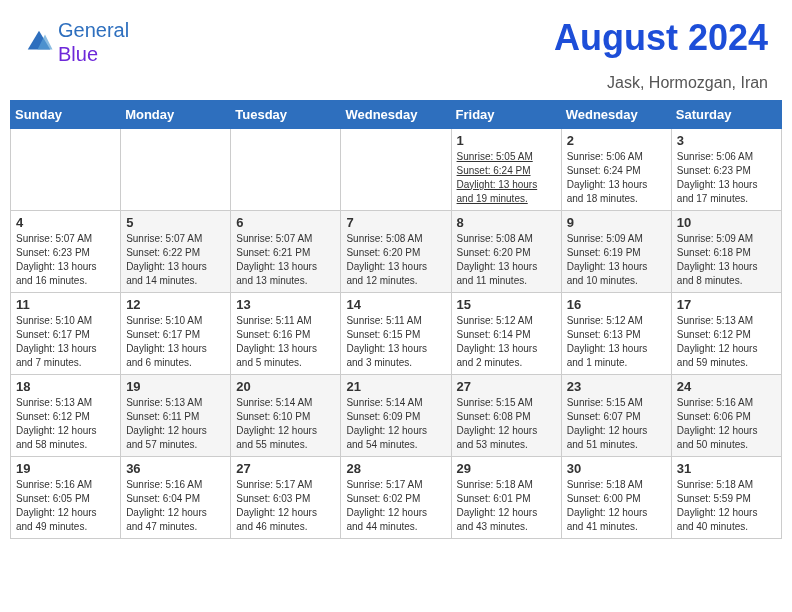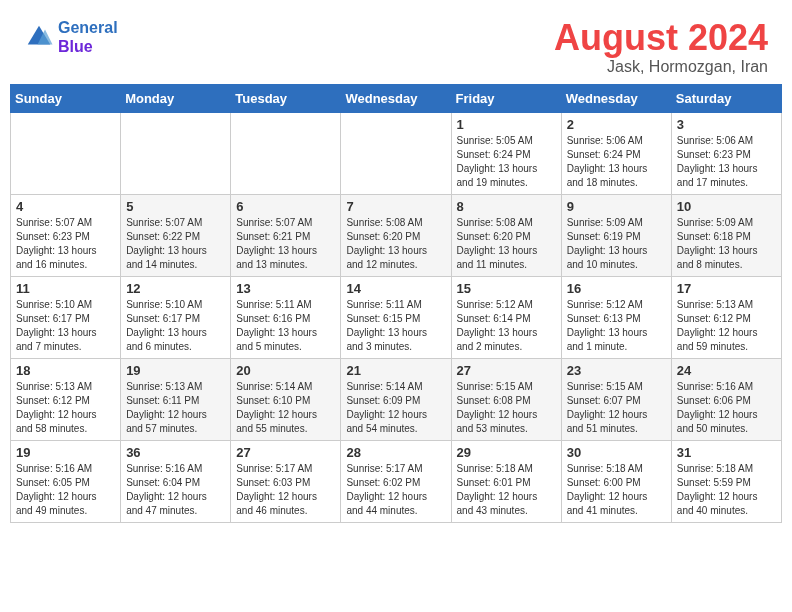--- a/index.html
+++ b/index.html
@@ -13,46 +13,47 @@
       display: flex;
       justify-content: space-between;
       align-items: flex-start;
       padding: 18px 24px 8px 24px;
     }
     .logo {
       display: flex;
       align-items: center;
     }
     .logo-text {
-      font-size: 16px;
-      font-weight: bold;
+      font-size: 20px;
+      font-weight: normal;
       color: #333;
       line-height: 1.2;
     }
     .logo-text span {
       color: #6d28d9;
     }
     .logo-icon {
       width: 30px;
       height: 30px;
       margin-right: 4px;
     }
     .title-block {
       text-align: right;
     }
     .main-title {
       font-size: 36px;
       font-weight: bold;
-      color: #ef4444;
+      color: #1d4ed8;
       line-height: 1.1;
       margin-left: 47px;
     }
     .subtitle {
       font-size: 16px;
       color: #555;
+      margin-top: 16px;
     }
     table {
       width: calc(100% - 20px);
       margin: 0 10px;
       border-collapse: collapse;
     }
     thead tr th {
       background-color: #2e6fbe;
       color: #fff;
       font-size: 13px;
@@ -126,21 +127,21 @@
       </tr>
   </thead>
   <tbody id="calendar-body">
   <tr>
         <td class="empty-cell"></td>
         <td class="empty-cell"></td>
         <td class="empty-cell"></td>
         <td class="empty-cell"></td>
         <td>
           <span class="day-num">1</span>
-          <div class="day-info" style="white-space: pre-line;">Sunrise: 5:05 AM
+          <div class="day-info" style="white-space: pre-line; text-decoration: underline;">Sunrise: 5:05 AM
 Sunset: 6:24 PM
 Daylight: 13 hours
 and 19 minutes.</div>
         </td>
         <td>
           <span class="day-num">2</span>
           <div class="day-info" style="white-space: pre-line;">Sunrise: 5:06 AM
 Sunset: 6:24 PM
 Daylight: 13 hours
 and 18 minutes.</div>

